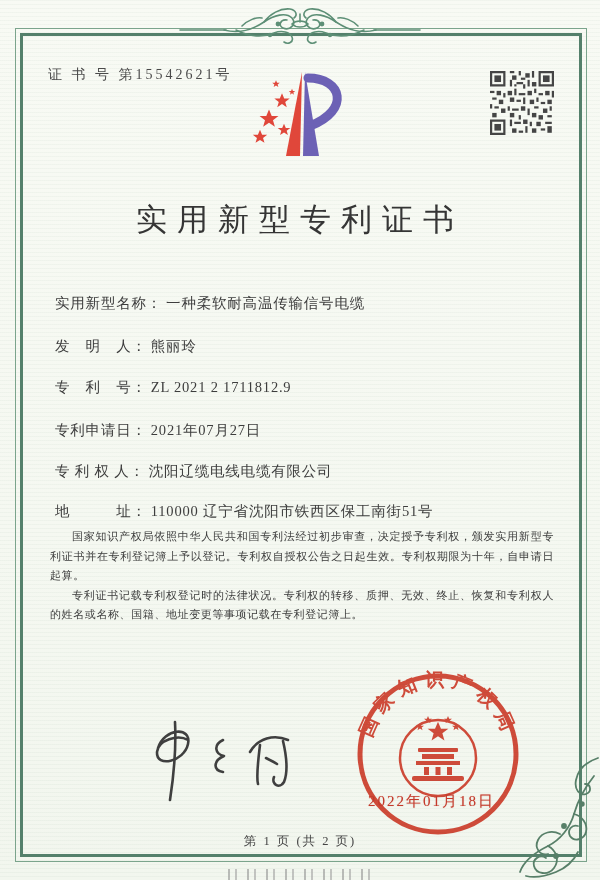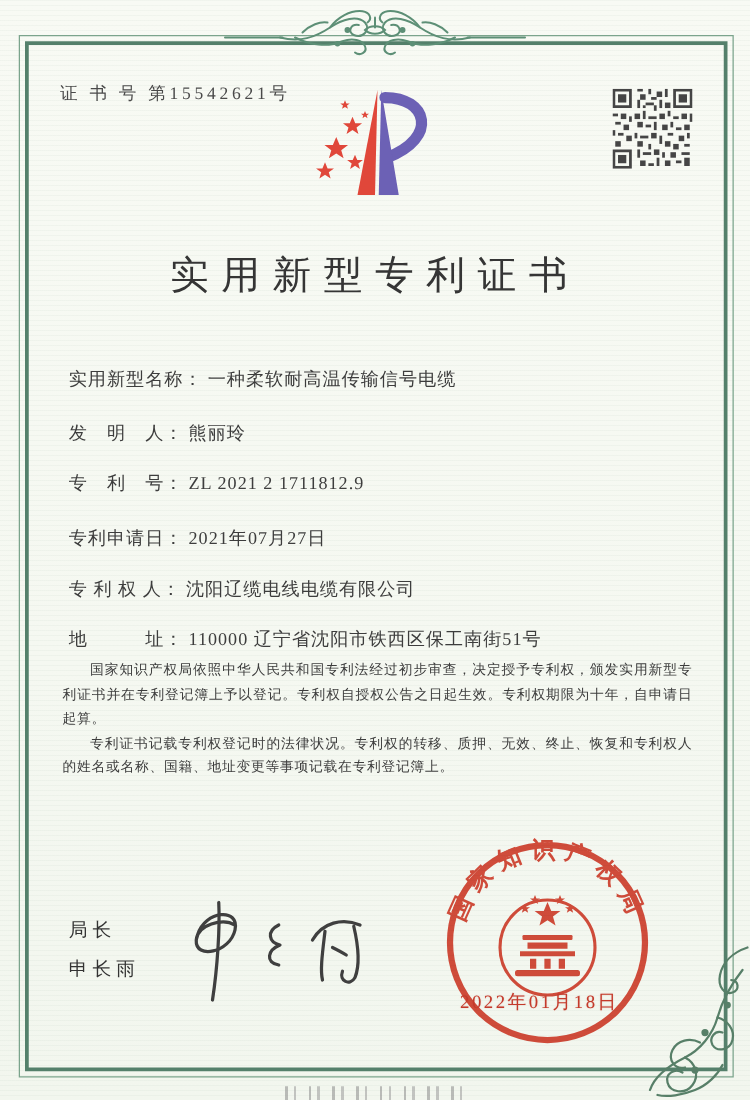--- a/index.html
+++ b/index.html
@@ -205,24 +205,20 @@
   </div>
   <div class="row" style="top:464px">
     <span class="lbl">地　　　址：</span><span class="val">110000  辽宁省沈阳市铁西区保工南街51号</span>
   </div>
 
   <div class="bodytext">
     <p>国家知识产权局依照中华人民共和国专利法经过初步审查，决定授予专利权，颁发实用新型专利证书并在专利登记簿上予以登记。专利权自授权公告之日起生效。专利权期限为十年，自申请日起算。</p>
     <p>专利证书记载专利权登记时的法律状况。专利权的转移、质押、无效、终止、恢复和专利权人的姓名或名称、国籍、地址变更等事项记载在专利登记簿上。</p>
   </div>
 
-  <div class="officials">
-    <div>局长</div>
-    <div>申长雨</div>
-  </div>
 
   <svg class="signature" width="195" height="95" viewBox="0 0 195 95">
     <g fill="none" stroke="#3f3f3f" stroke-width="2.6" stroke-linecap="round" stroke-linejoin="round">
       <path d="M30,36 C36,16 64,14 60,32 C56,50 28,56 29,40 C30,28 50,22 60,28"></path>
       <path d="M47,10 C48,30 46,62 42,88"></path>
       <path d="M95,28 C85,33 87,42 96,44 C86,48 84,58 95,60"></path>
       <path d="M122,40 C130,26 146,22 160,28"></path>
       <path d="M132,33 C130,50 128,64 130,72"></path>
       <path d="M155,29 C159,46 160,60 156,70 C152,77 143,73 146,65"></path>
       <path d="M138,46 C142,48 146,50 149,52"></path>
@@ -249,16 +245,17 @@
       <rect x="72" y="99" width="5" height="8"></rect>
         <rect x="83.5" y="99" width="5" height="8"></rect>
         <rect x="95" y="99" width="5" height="8"></rect>
       <rect x="60" y="108" width="52" height="5" rx="2"></rect>
       <circle cx="86" cy="90" r="38" fill="none" stroke="#d8402f" stroke-width="2.5"></circle>
     </g>
   </svg>
 
   <div class="seal-date">2022年01月18日</div>
 
+  <div class="page-info">第 1 页 (共 2 页)</div>
 
   <div class="cutoff"></div>
 
 </div>
 
 </body></html>

